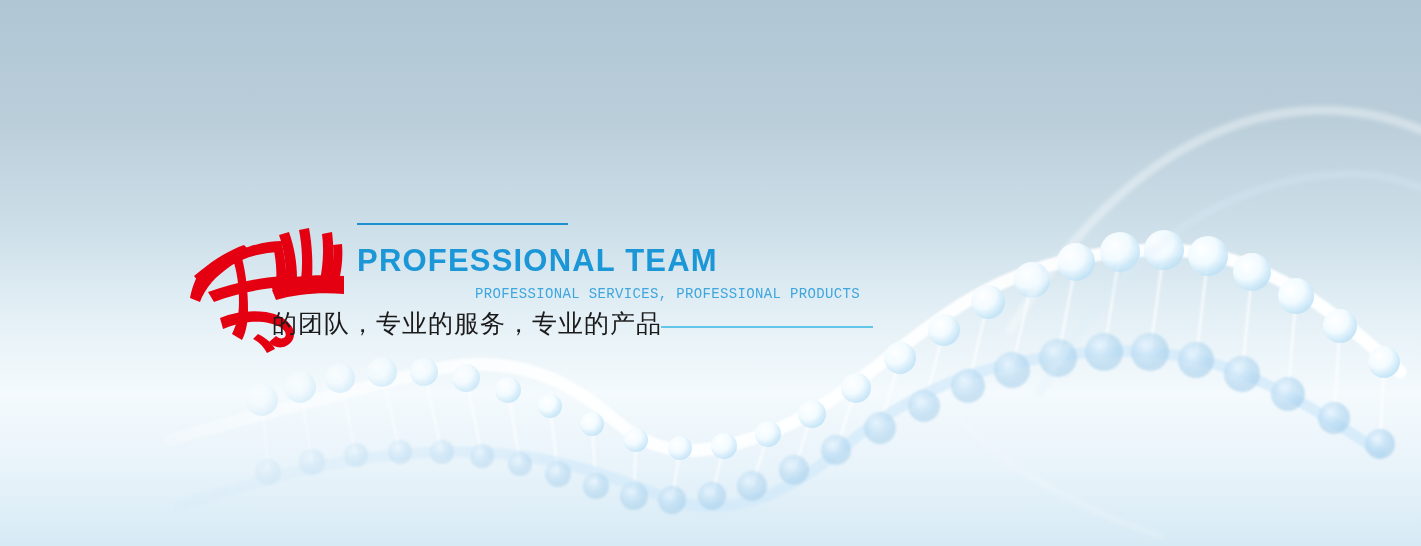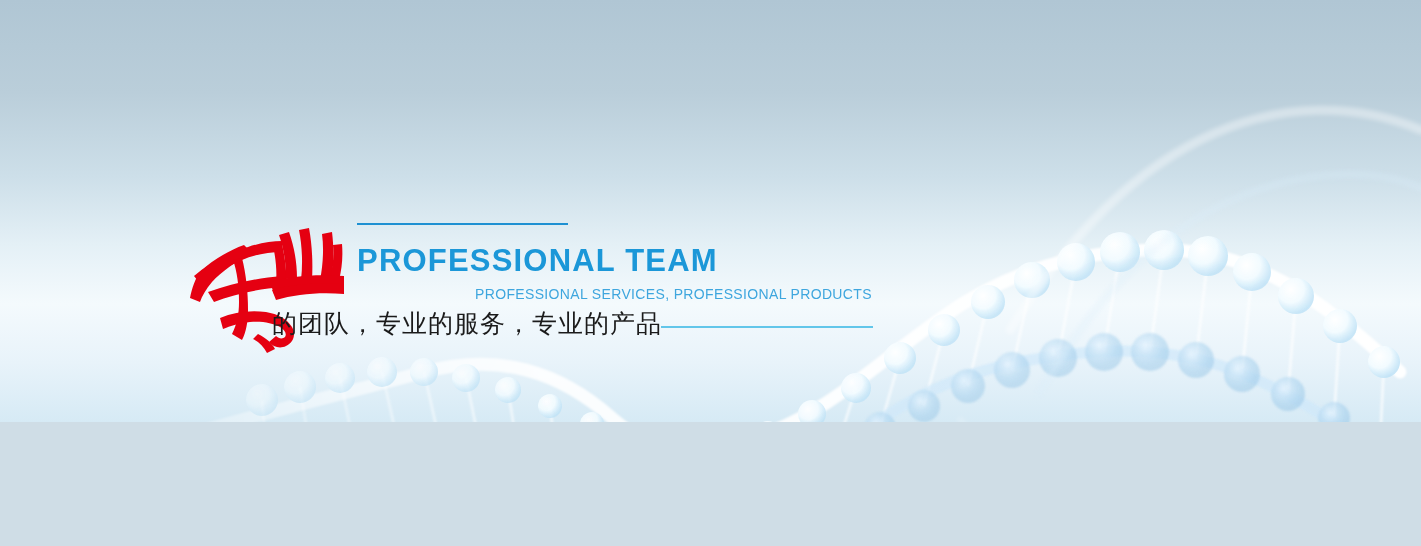--- a/index.html
+++ b/index.html
@@ -2,21 +2,21 @@
 <html><head>
 <meta charset="utf-8">
 <style>
   html,body{margin:0;padding:0;}
   body{
     width:1421px;height:546px;overflow:hidden;
     font-family:"Liberation Sans", sans-serif;
     background:#cfdde6;
   }
   #banner{
-    position:relative;width:1421px;height:422px;overflow:hidden;
+    position:relative;width:1421px;height:546px;overflow:hidden;
     background:#c6d6e1;
   }
 
   
   .bg-layer{position:absolute;inset:0;}
 
   
   .bg-base{
     background:
       linear-gradient(to bottom,
@@ -94,21 +94,21 @@
   #title-en{
     position:absolute;left:357px;top:243px;
     font-size:31px;font-weight:bold;letter-spacing:1.2px;
     color:#1b97d8;white-space:nowrap;
     font-family:"Liberation Sans", sans-serif;
   }
   #subtitle-en{
     position:absolute;left:475px;top:286px;
     font-size:14px;letter-spacing:.35px;
     color:#3ea6de;white-space:nowrap;
-    font-family:Liberation Sans, sans-serif;
+    font-family:Liberation Mono, monospace;
   }
   #tagline-cn{
     position:absolute;left:272px;top:307px;
     font-size:25px;color:#1b1b1b;white-space:nowrap;
     letter-spacing:1px;
     font-family:Liberation Sans, sans-serif;
   }
 </style>
 </head>
 <body>

